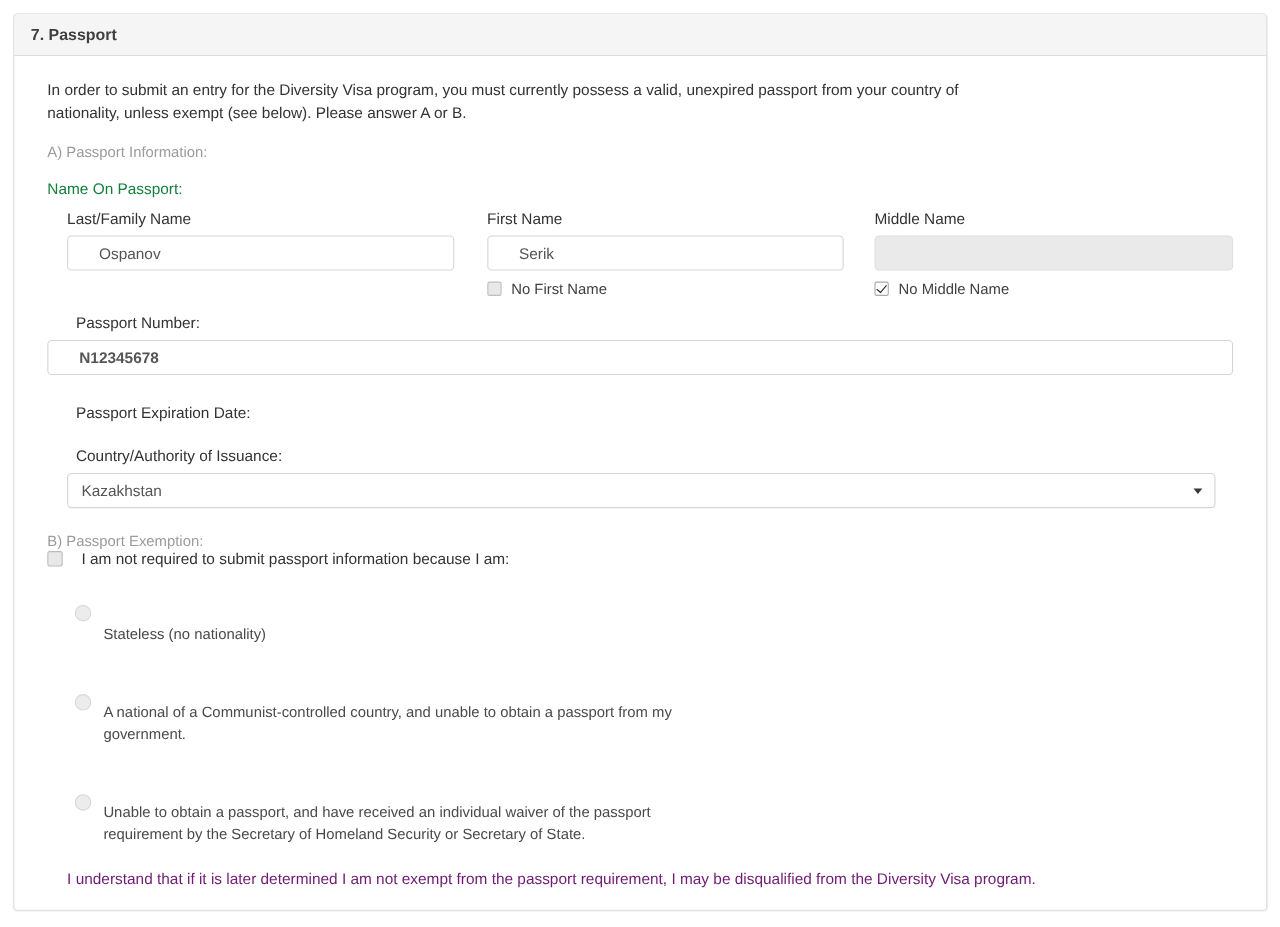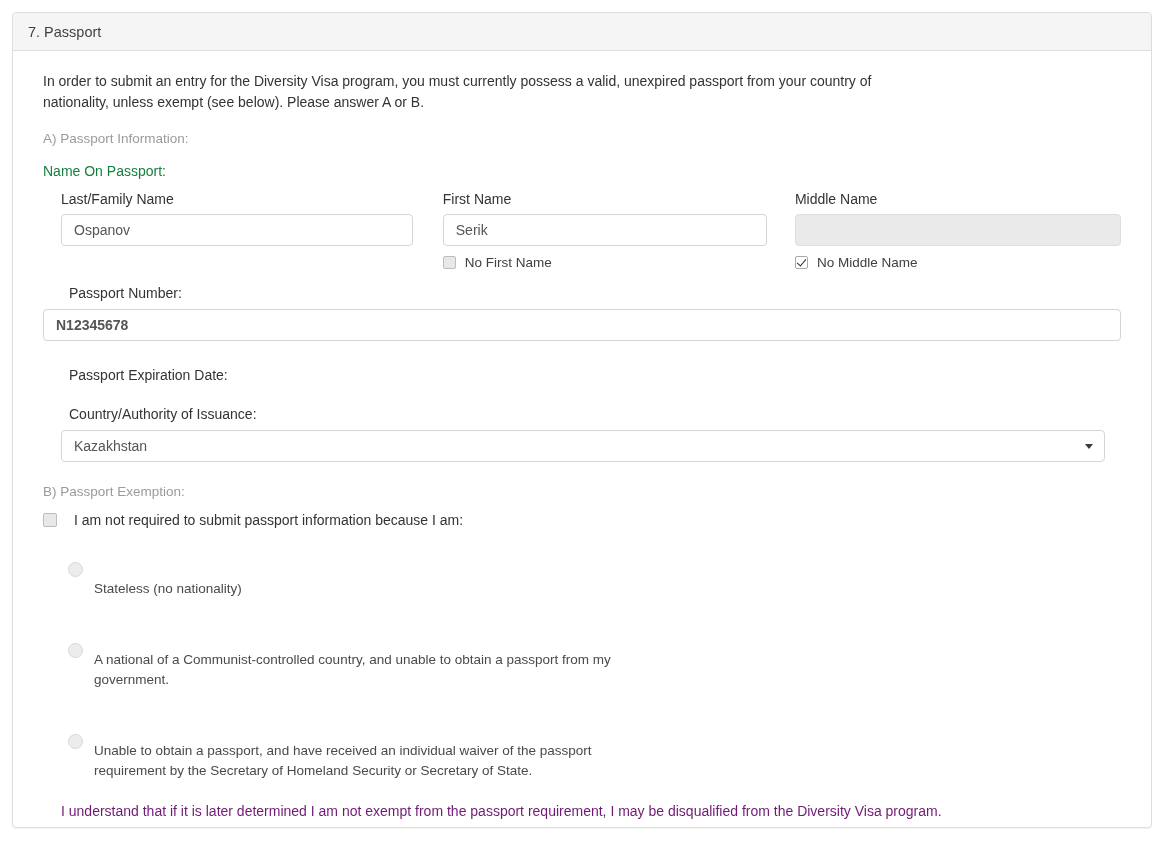--- a/index.html
+++ b/index.html
@@ -37,21 +37,21 @@
     border-top-left-radius: 3px;
     border-top-right-radius: 3px;
     padding: 0 15px;
     display: flex;
     align-items: center;
     box-sizing: border-box;
   }
   .panel-title {
     font-size: 14.5px;
     color: #3f3f3f;
-    font-weight: normal;
+    font-weight: bold;
     margin: 0;
     text-align: right;
   }
 
   .panel-body {
     padding: 16px 30px 0 30px;
     box-sizing: border-box;
   }
 
   .intro {
@@ -96,21 +96,21 @@
     display: block;
     width: 100%;
     height: 32px;
     box-sizing: border-box;
     border: 1px solid #d5d5d5;
     border-radius: 4px;
     background: #ffffff;
     font-family: "Liberation Sans", sans-serif;
     font-size: 14px;
     color: #555555;
-    padding: 4px 12px;
+    padding: 4px 28px;
     outline: none;
   }
   .txt.disabled {
     background: #eaeaea;
     border-color: #dedede;
     color: #999999;
   }
 
   .cb-row {
     display: flex;
@@ -195,21 +195,21 @@
     width: 0; height: 0;
     border-left: 4px solid transparent;
     border-right: 4px solid transparent;
     border-top: 5px solid #3a3a3a;
     pointer-events: none;
   }
 
   .exempt-main {
     display: flex;
     align-items: center;
-    margin-top: 13px;
+    margin-top: 1px;
   }
   .exempt-main .cbox { width: 14px; height: 14px; }
   .exempt-main .cb-label {
     margin-left: 17px;
     font-size: 14px;
     color: #333333;
   }
 
   .radio-list {
     margin-top: 11px;

